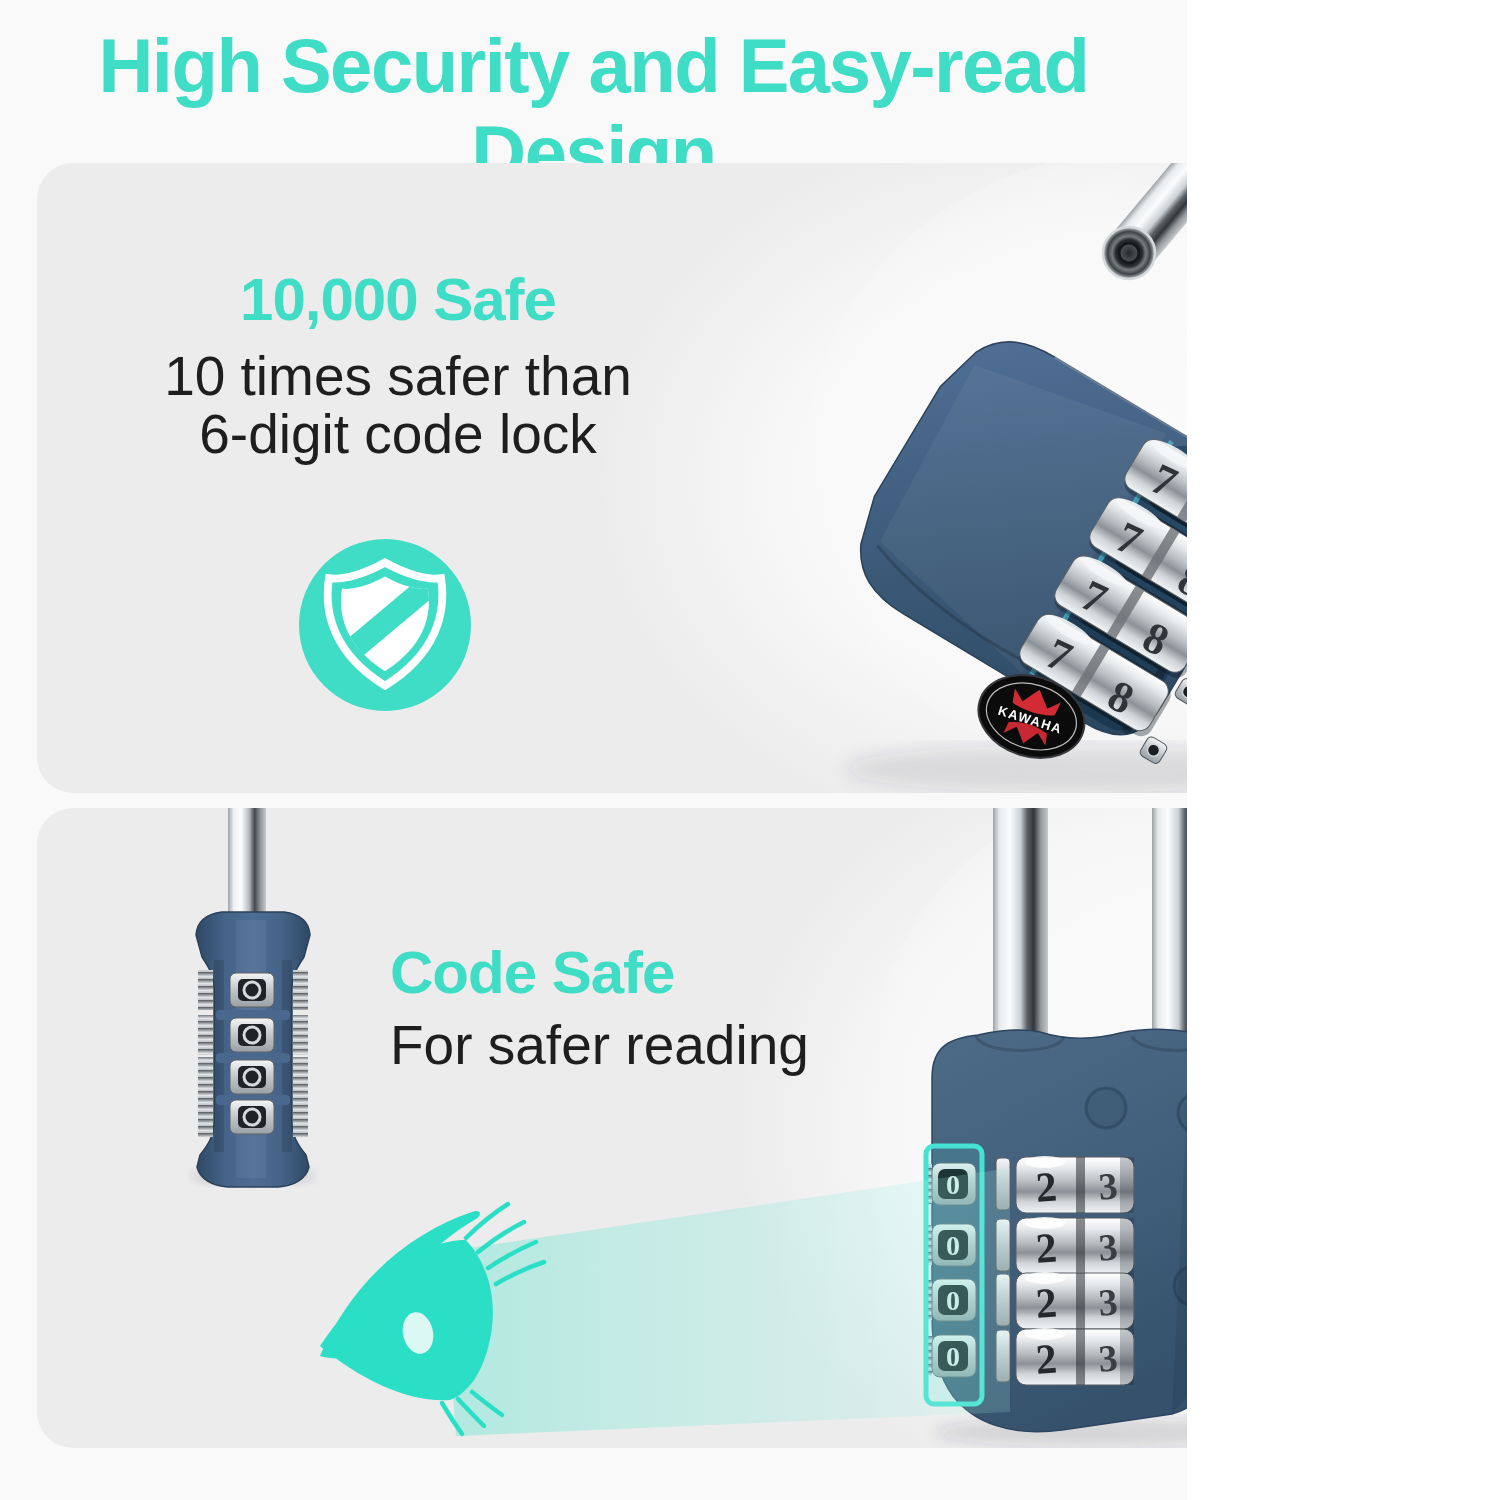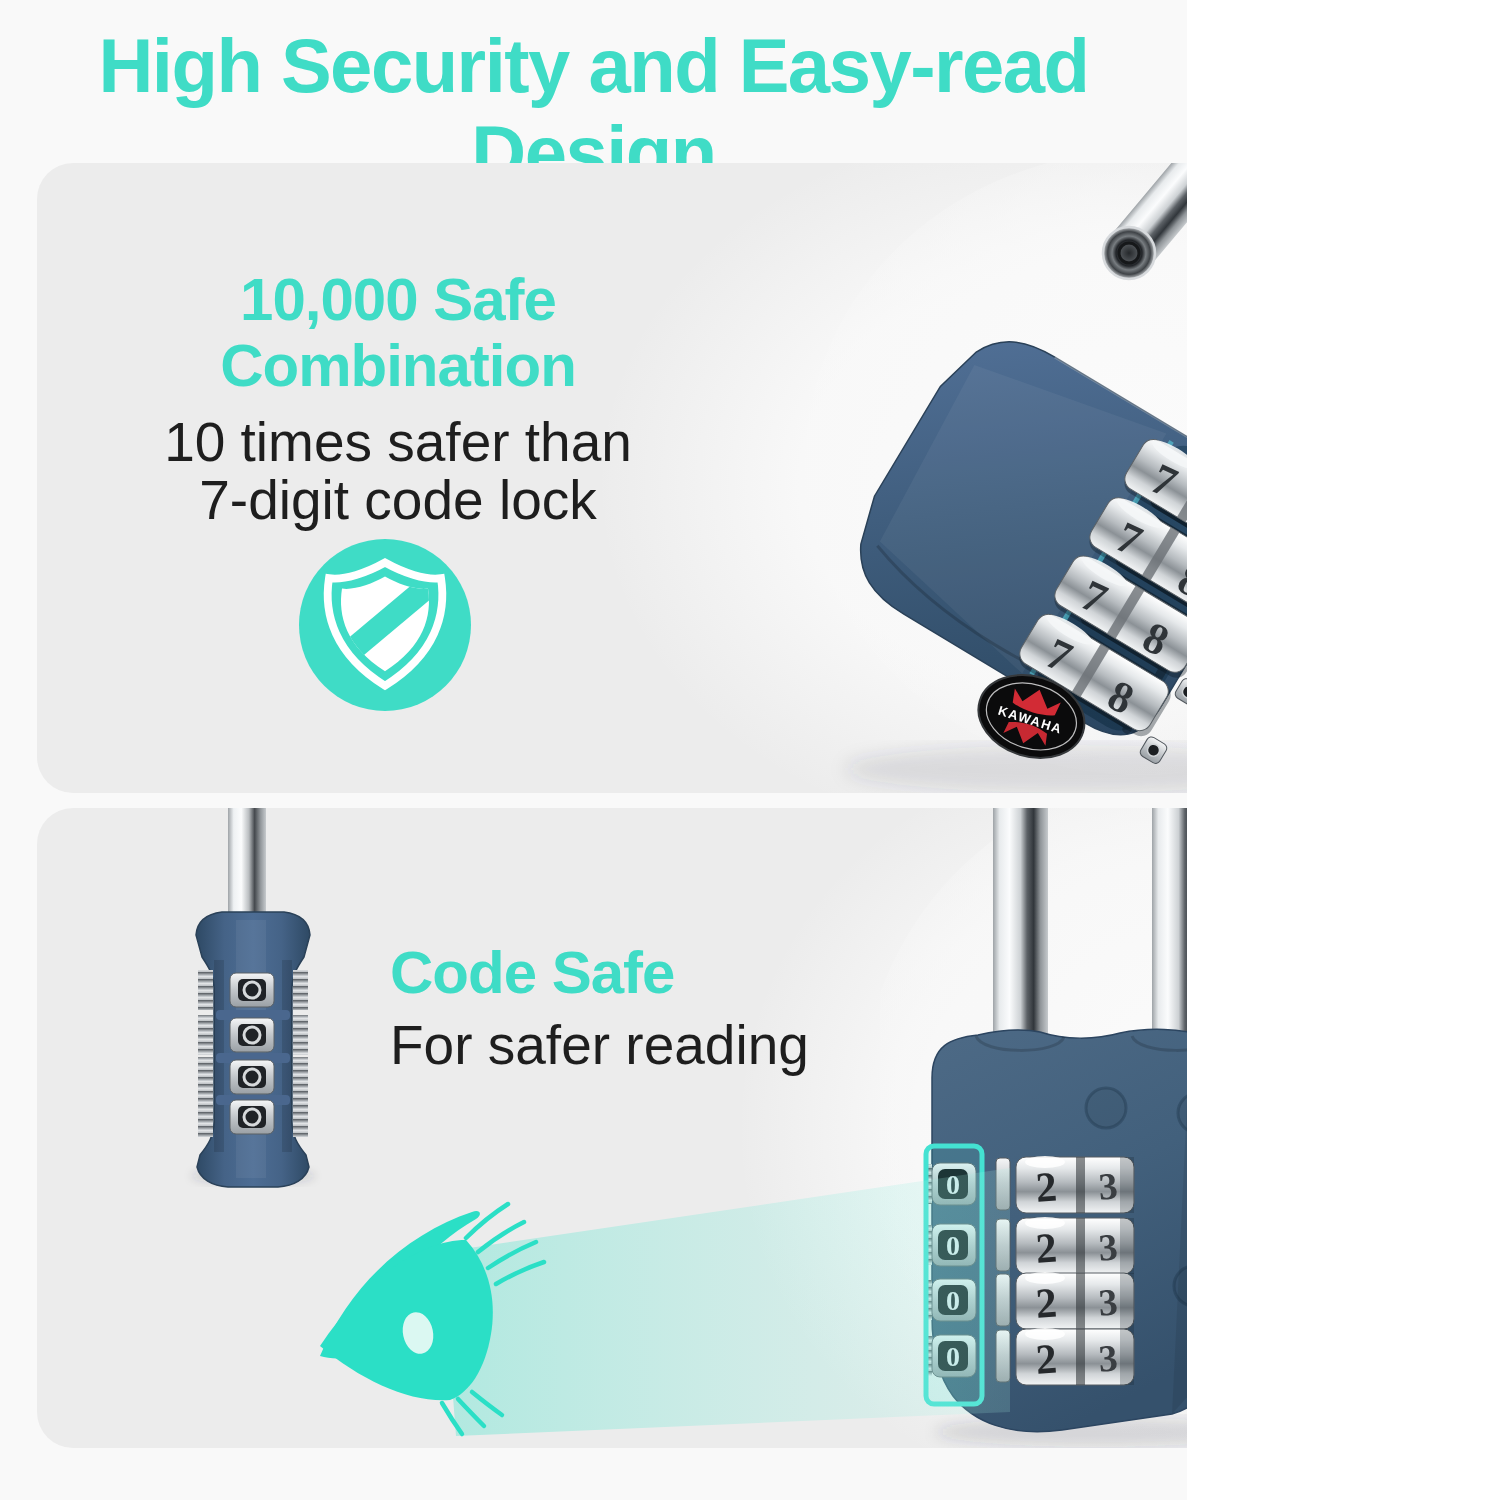--- a/index.html
+++ b/index.html
@@ -43,23 +43,22 @@
 
 <div class="page">
 
   <h1 class="title">High Security and Easy-read Design</h1>
 
   <div class="panel top">
     <div class="photo-bg t"></div>
 
     <div class="tb1">
       <h2>10,000 Safe</h2>
-      <h2>Combination</h2>
       <p style="margin-top:14px">10 times safer than</p>
-      <p style="margin-top:0">7-digit code lock</p>
+      <p style="margin-top:0">6-digit code lock</p>
     </div>
 
     <svg class="abs" style="left:262px;top:376px" width="172" height="172" viewBox="0 0 172 172">
       <circle cx="86" cy="86" r="86" style="fill:var(--teal,#3FDCC6)"></circle>
       <g transform="translate(86 84)">
         <defs>
           <clipPath id="sh-clip">
               <path transform="scale(0.86)" d="M 0,-54 C 16,-45 36,-38 50,-40 C 55,-8 45,28 0,56 C -45,28 -55,-8 -50,-40 C -36,-38 -16,-45 0,-54 Z"></path>
             </clipPath>
         </defs>

